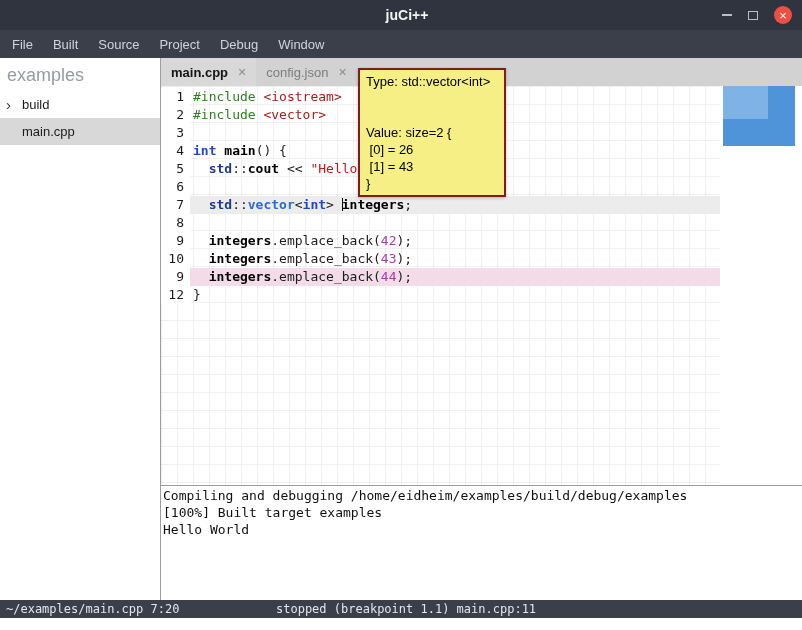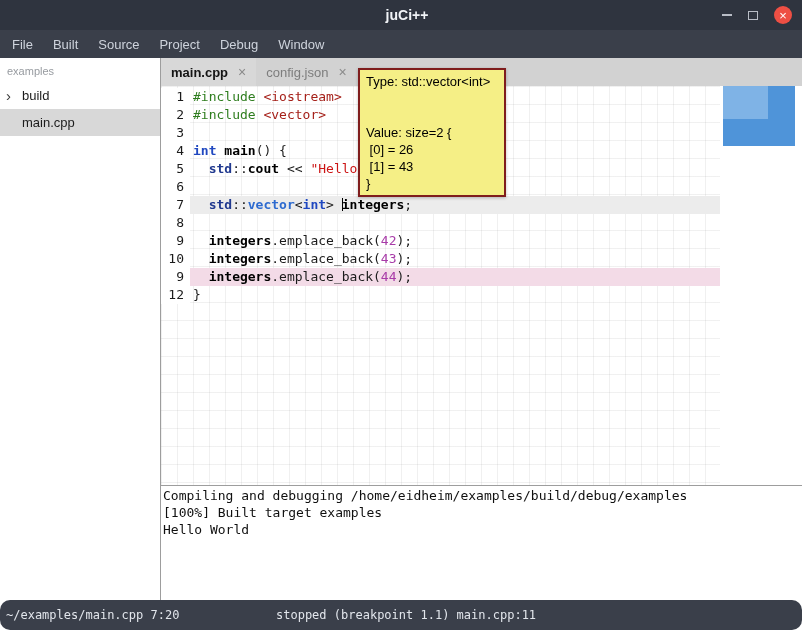--- a/index.html
+++ b/index.html
@@ -22,21 +22,21 @@
     font-size:13px; line-height:1; }
 
   
   .menubar { position:absolute; left:0; top:30px; width:802px; height:28px;
     background:#3a3f4a; display:flex; align-items:center; padding-left:2px;
     color:#ced3dc; font-size:13px; }
   .menu-item { padding:0 10px; height:100%; display:flex; align-items:center; cursor:default; }
 
   
   .sidebar { position:absolute; left:0; top:58px; width:160px; height:542px; background:#ffffff; }
-  .sidebar-header { color:#979ba0; font-size:11px; padding:7px 7px 5px 7px; }
+  .sidebar-header { color:#979ba0; font-size:18px; padding:7px 7px 5px 7px; }
   .tree-item { height:27px; display:flex; align-items:center; font-size:13px;
     color:#1c1c1c; position:relative; padding-left:22px; }
   .tree-item.selected { background:#d8d8d8; }
   .expander { position:absolute; left:6px; top:50%; transform:translateY(-52%);
     font-size:15px; color:#3a3a3a; }
   .divider-v { position:absolute; left:160px; top:58px; width:1px; height:542px; background:#9d9d9d; }
 
   
   .tabbar { position:absolute; left:161px; top:58px; width:641px; height:28px;
     background:#d2d2d2; display:flex; align-items:stretch; }
@@ -84,23 +84,23 @@
     box-shadow:0 1px 3px rgba(0,0,0,0.25); }
   .tooltip-line { min-height:17px; white-space:pre; }
 
   
   .output { position:absolute; left:161px; top:485px; width:641px; height:115px;
     background:#ffffff; border-top:1px solid #9d9d9d; padding:1px 2px;
     font-family:"DejaVu Sans Mono", monospace; font-size:13px; line-height:17px; color:#101010; }
   .output-line { white-space:pre; }
 
   
-  .statusbar { position:absolute; left:0; top:600px; width:802px; height:30px;
+  .statusbar { position:absolute; left:0; top:600px; width:802px; height:18px;
     background:#3a3f4a; color:#e2e6ec;
-    font-family:"DejaVu Sans Mono", monospace; font-size:12px;border-radius:10px; }
+    font-family:"DejaVu Sans Mono", monospace; font-size:12px; }
   .status-left { position:absolute; left:6px; top:50%; transform:translateY(-50%); }
   .status-center { position:absolute; left:276px; top:50%; transform:translateY(-50%); }
 </style>
 </head>
 <body>
 
 <div class="titlebar">
   <span class="title-text">juCi++</span>
   <div class="window-controls">
     <span class="ctrl-min"></span>

